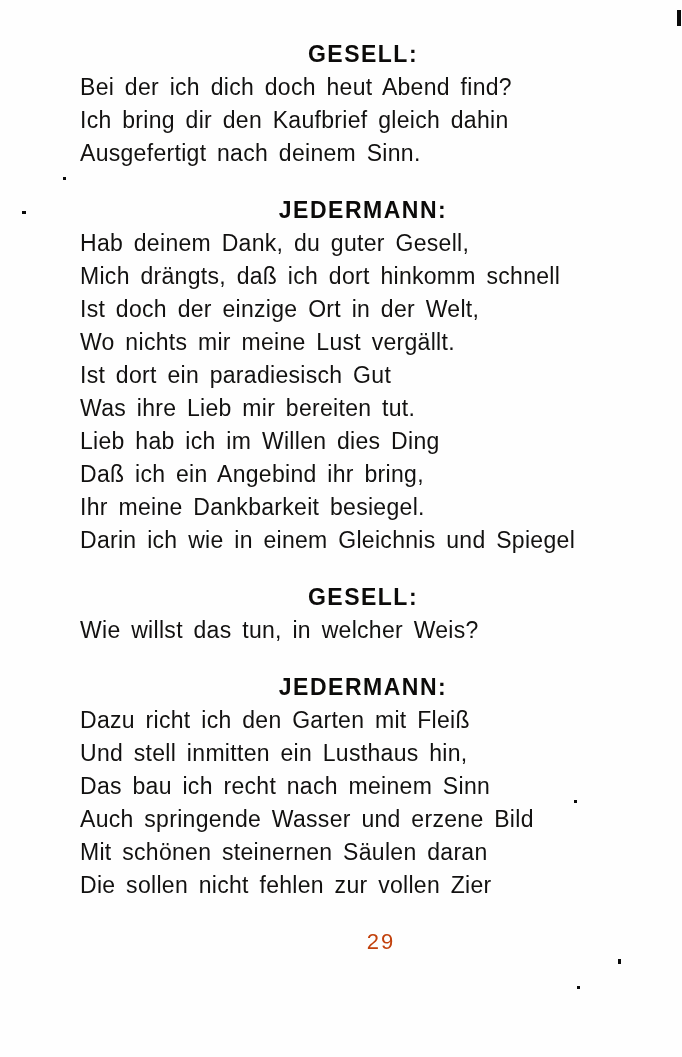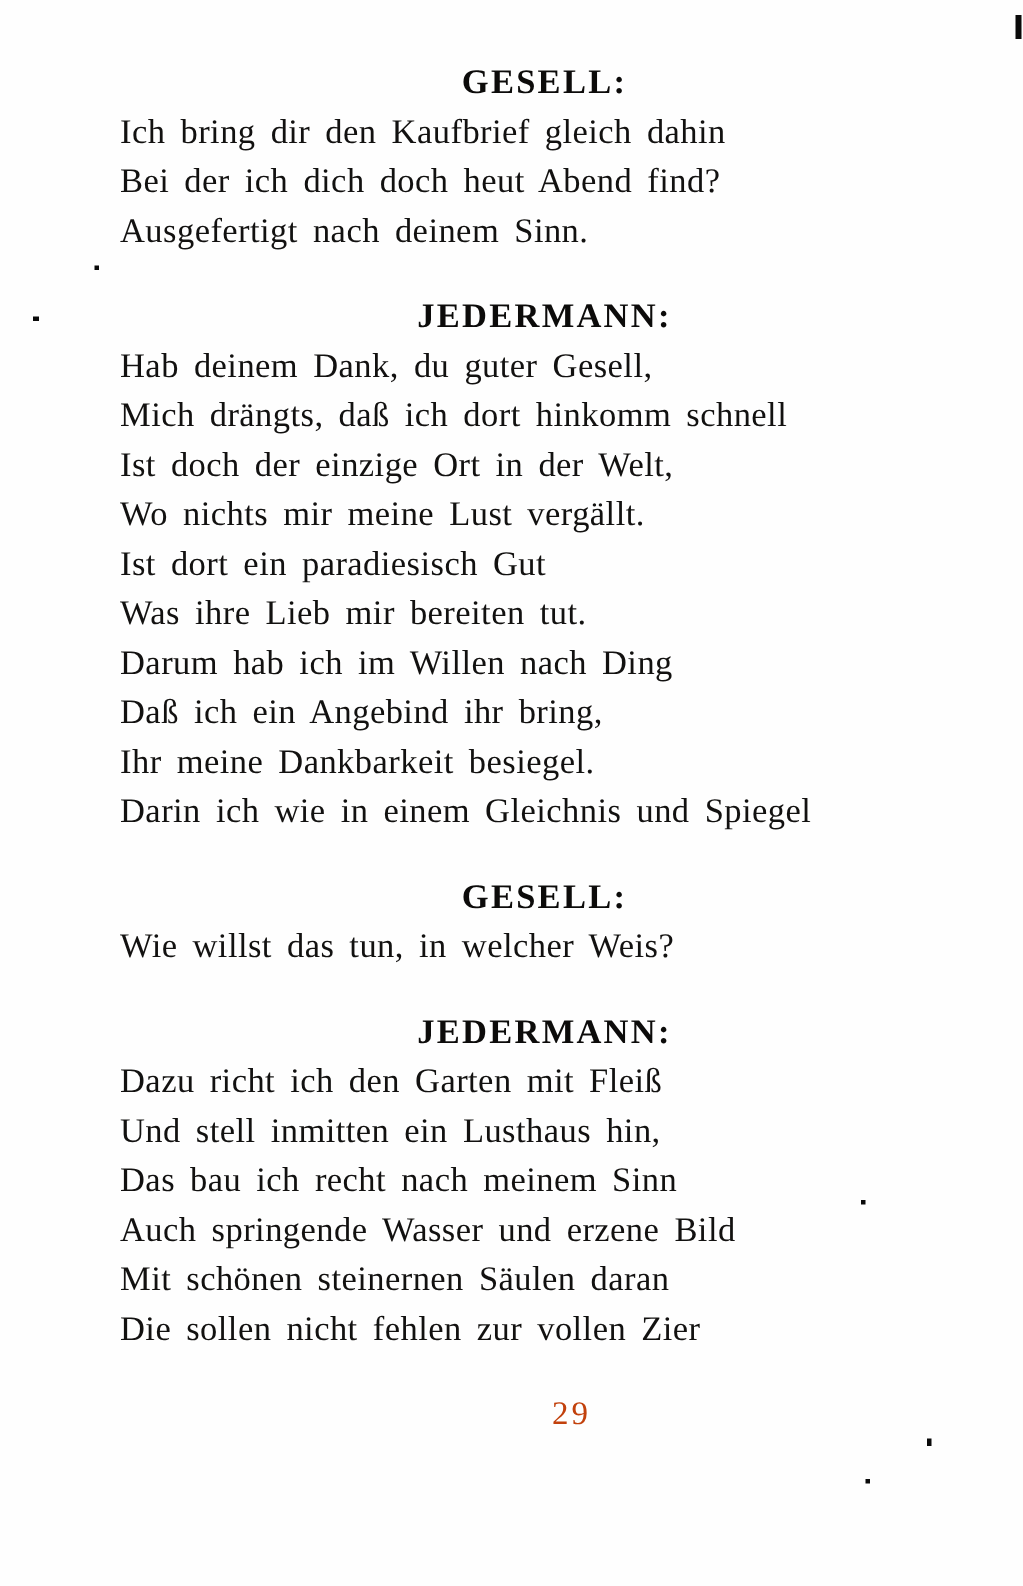--- a/index.html
+++ b/index.html
@@ -7,21 +7,21 @@
     margin: 0;
     padding: 0;
     background: #ffffff;
   }
   .scan-page {
     position: relative;
     width: 682px;
     height: 1057px;
     background: #fefefe;
     overflow: hidden;
-    font-family: Liberation Serif, serif;
+    font-family: Liberation Sans, sans-serif;
     color: #0f0e0c;
     -webkit-font-smoothing: antialiased;
   }
   .text-block {
     position: absolute;
     left: 80px;
     top: 38px;
     width: 566px;
   }
   .dialogue + .dialogue {
@@ -75,34 +75,34 @@
   <div class="artifact speck-1"></div>
   <div class="artifact speck-2"></div>
   <div class="artifact speck-3"></div>
   <div class="artifact speck-4"></div>
   <div class="artifact speck-5"></div>
 
   <div class="text-block">
 
     <section class="dialogue">
       <h2 class="speaker">GESELL:</h2>
+      <p class="verse-line">Bei der ich dich doch heut Abend find?</p>
       <p class="verse-line">Ich bring dir den Kaufbrief gleich dahin</p>
-      <p class="verse-line">Bei der ich dich doch heut Abend find?</p>
       <p class="verse-line">Ausgefertigt nach deinem Sinn.</p>
     </section>
 
     <section class="dialogue">
       <h2 class="speaker">JEDERMANN:</h2>
       <p class="verse-line">Hab deinem Dank, du guter Gesell,</p>
       <p class="verse-line">Mich drängts, daß ich dort hinkomm schnell</p>
       <p class="verse-line">Ist doch der einzige Ort in der Welt,</p>
       <p class="verse-line">Wo nichts mir meine Lust vergällt.</p>
       <p class="verse-line">Ist dort ein paradiesisch Gut</p>
       <p class="verse-line">Was ihre Lieb mir bereiten tut.</p>
-      <p class="verse-line">Darum hab ich im Willen nach Ding</p>
+      <p class="verse-line">Lieb hab ich im Willen dies Ding</p>
       <p class="verse-line">Daß ich ein Angebind ihr bring,</p>
       <p class="verse-line">Ihr meine Dankbarkeit besiegel.</p>
       <p class="verse-line">Darin ich wie in einem Gleichnis und Spiegel</p>
     </section>
 
     <section class="dialogue">
       <h2 class="speaker">GESELL:</h2>
       <p class="verse-line">Wie willst das tun, in welcher Weis?</p>
     </section>
 

